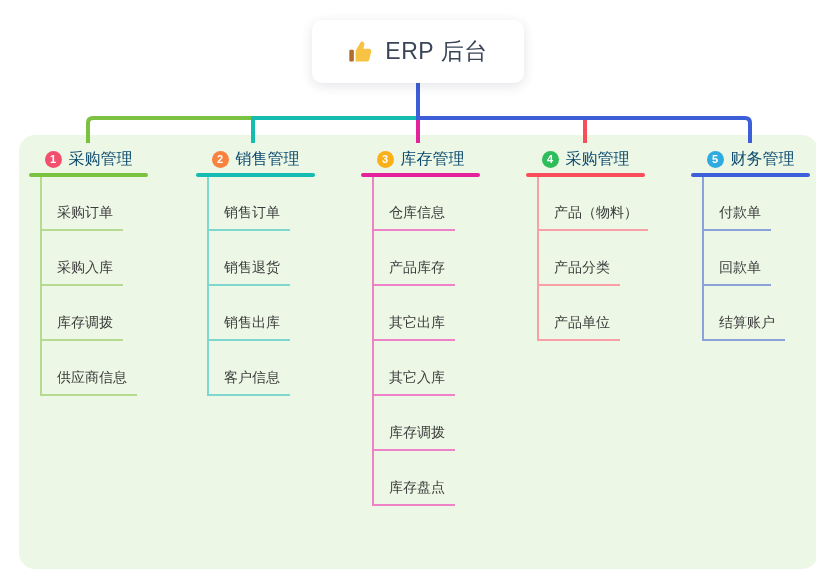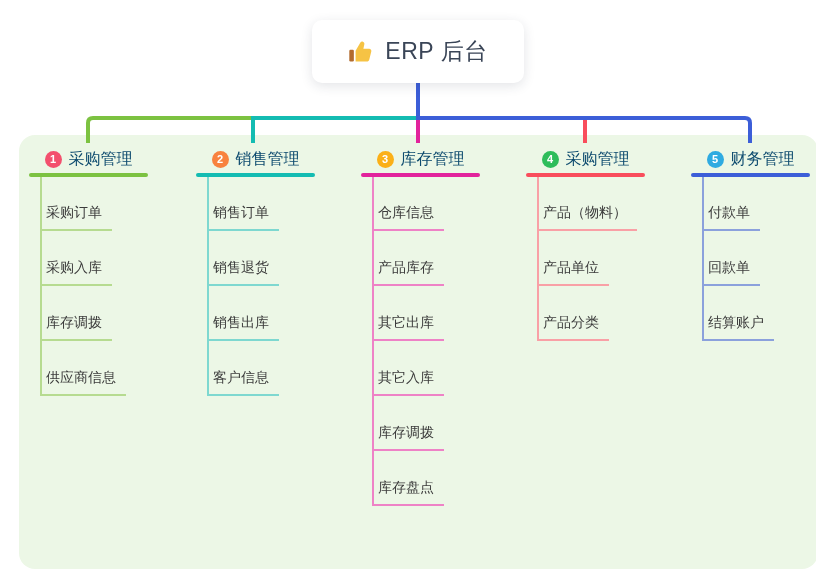--- a/index.html
+++ b/index.html
@@ -40,21 +40,21 @@
   .branch-bar {
     position:absolute; left:0; bottom:0; width:119px; height:4px;
     border-radius:2px; background:var(--main);
   }
 
   .children { margin-left:11px; border-left:2px solid var(--pale); }
   .child { height:55px; display:flex; align-items:flex-end; }
   .child:first-child { height:54px; }
   .child-label {
     display:inline-block; white-space:nowrap;
-    padding:0 10px 7px 4px;
+    padding:0 10px 7px 15px;
     border-bottom:2px solid var(--pale);
     font-size:14px; color:#3b3b3b;
   }
 </style>
 </head>
 <body>
 
 <div class="canvas">
 
   <div class="panel" style="background: rgb(236, 247, 230);"></div>
@@ -159,24 +159,24 @@
         <span class="badge">4</span>
         <span class="branch-label">采购管理</span>
       </div>
       <div class="branch-bar"></div>
     </div>
     <div class="children">
       <div class="child">
           <span class="child-label">产品（物料）</span>
         </div>
       <div class="child">
+          <span class="child-label">产品分类</span>
+        </div>
+      <div class="child">
           <span class="child-label">产品单位</span>
-        </div>
-      <div class="child">
-          <span class="child-label">产品分类</span>
         </div>
     </div>
   </div>
 
   <div class="branch b4" style="--main: #3c5ed8; --pale: #8ba1dc; --badge: #2fabe1;">
     <div class="branch-header">
       <div class="branch-title">
         <span class="badge">5</span>
         <span class="branch-label">财务管理</span>
       </div>

